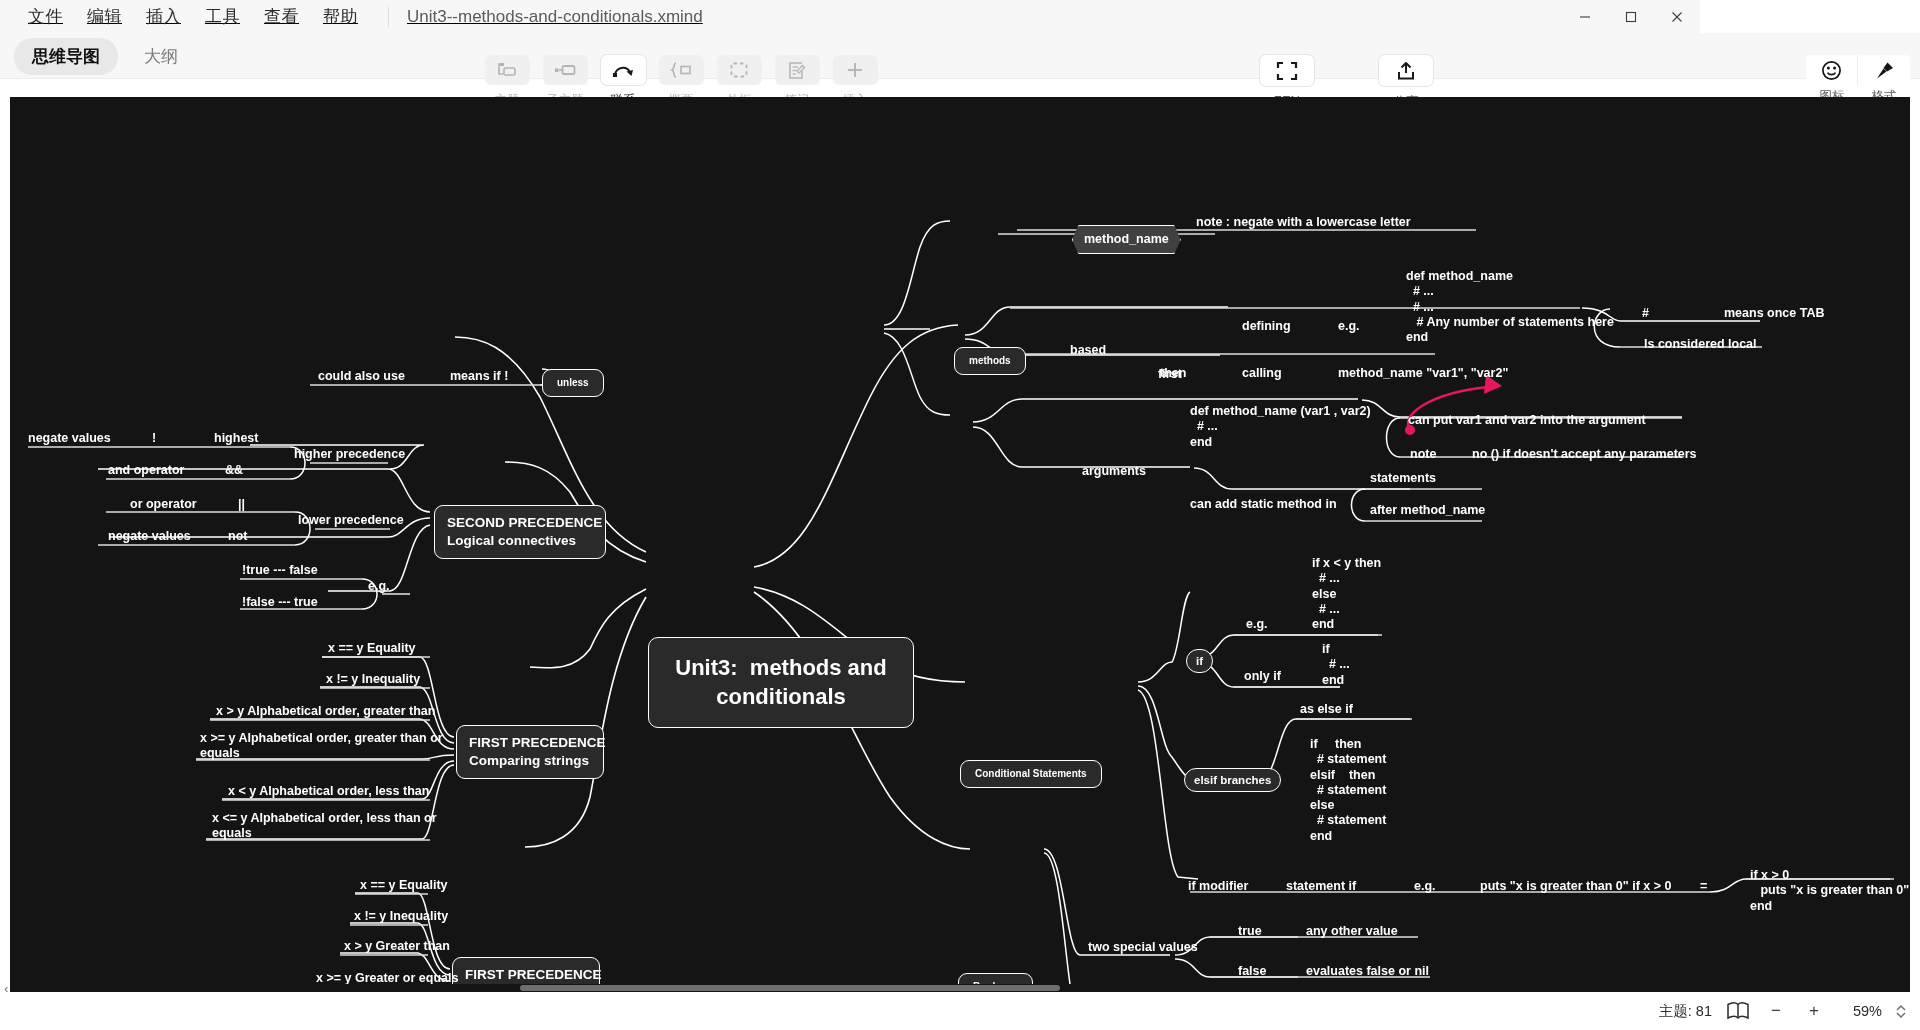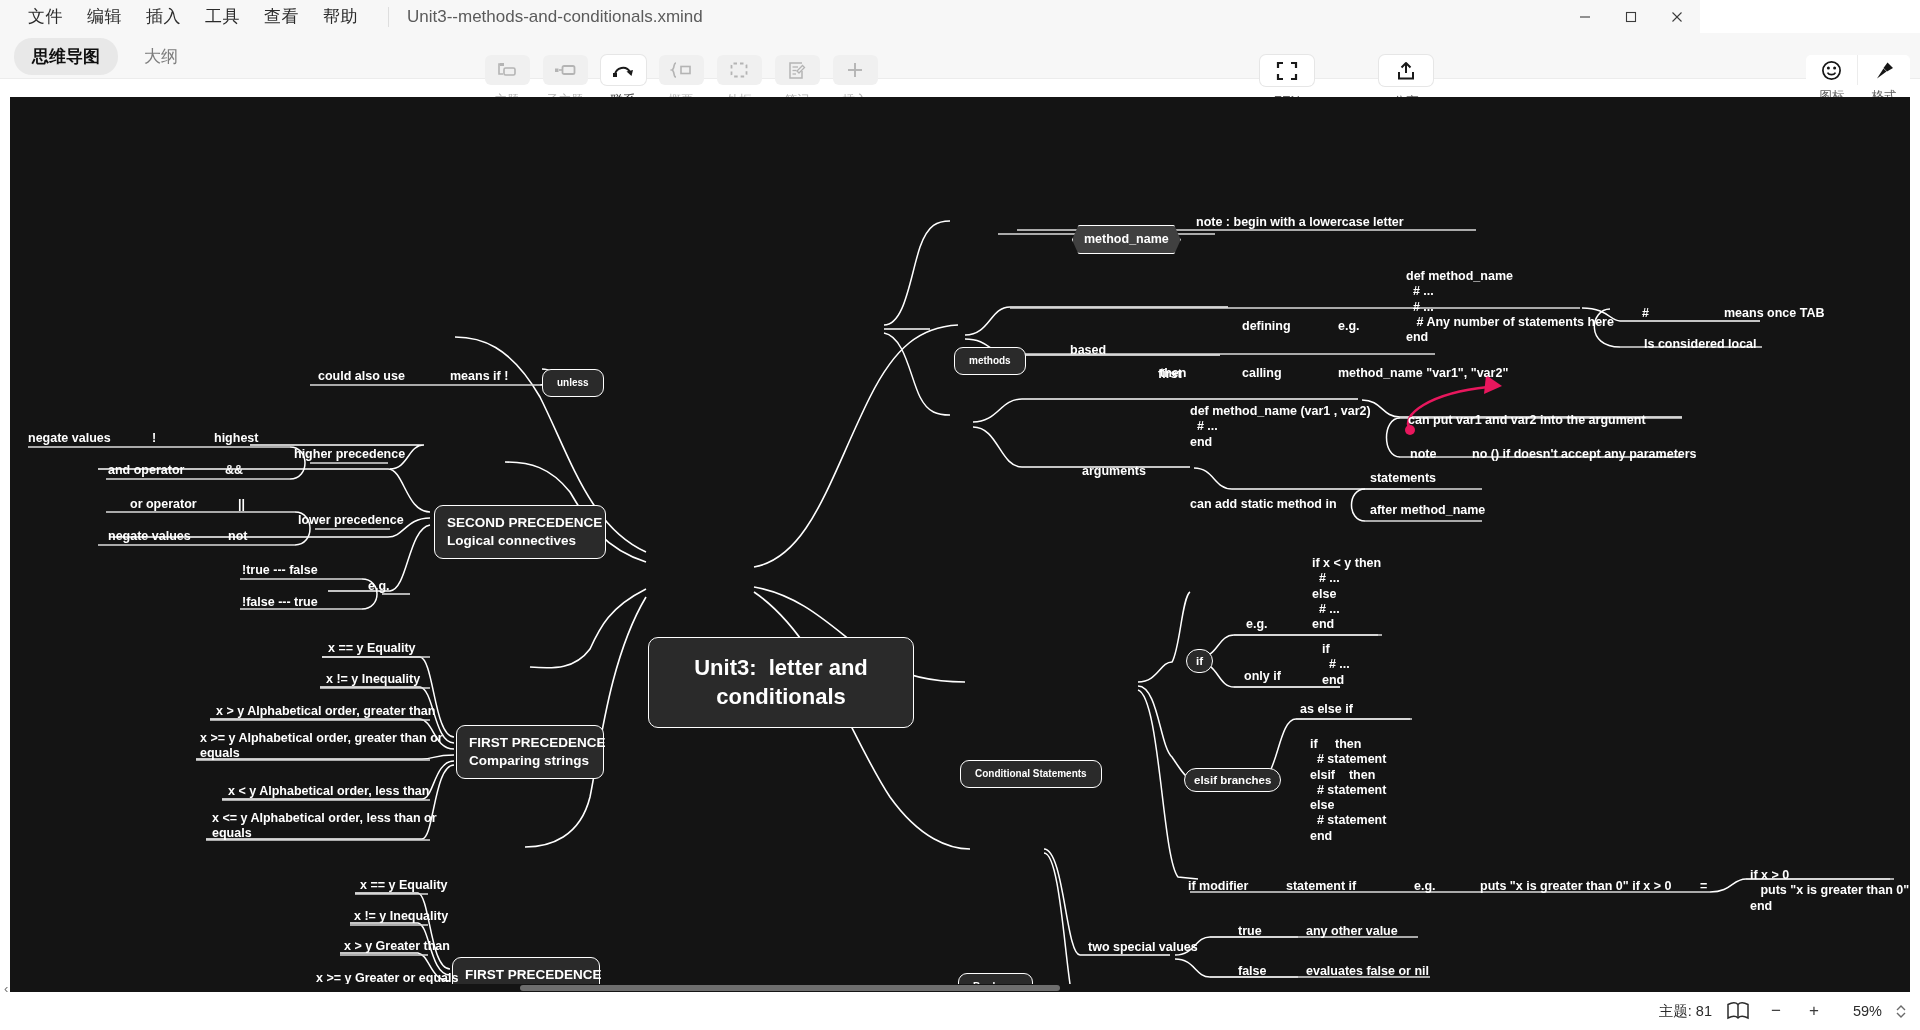--- a/index.html
+++ b/index.html
@@ -9,21 +9,21 @@
     overflow: hidden;
     font-family: "Liberation Sans", sans-serif;
     background: #ffffff;
   }
   .app { position: relative; width: 1920px; height: 1030px; }
 
   
   .titlebar {
     position: absolute; top: 0; left: 0; width: 1700px; height: 33px;
     background: #f7f7f7;
-    display: flex; align-items: center;
+    display: flex; align-items: center; text-decoration: underline;
   }
   .menu { display: flex; align-items: center; padding-left: 16px; gap: 0px; }
   .menu-item {
     font-size: 17px; color: #2b2b2b; padding: 3px 12px; cursor: default;
     letter-spacing: .5px;
   }
   .doc-name {
     font-size: 17px; color: #5b5b5b; margin-left: 18px;
     border-left: 1px solid #dedede; padding-left: 18px;
   }
@@ -448,30 +448,30 @@
           <path d="M440 902 C420 902 420 948 408 948 L297 948"></path>
         </g>
         <line x1="345" y1="797" x2="418" y2="797" stroke="#dcdcdc" stroke-width="1.6"></line>
         <line x1="340" y1="828" x2="418" y2="828" stroke="#dcdcdc" stroke-width="1.6"></line>
         <line x1="330" y1="858" x2="418" y2="858" stroke="#dcdcdc" stroke-width="1.6"></line>
         <line x1="302" y1="890" x2="418" y2="890" stroke="#dcdcdc" stroke-width="1.6"></line>
         <line x1="337" y1="920" x2="418" y2="920" stroke="#dcdcdc" stroke-width="1.6"></line>
         <line x1="297" y1="950" x2="418" y2="950" stroke="#dcdcdc" stroke-width="1.6"></line>
       </svg>
 
-      <div class="node n-central" style="left:638px; top:540px; width:266px;">Unit3:  letter and
+      <div class="node n-central" style="left:638px; top:540px; width:266px;">Unit3:  methods and
 conditionals</div>
 
       <div class="node n-box" style="left:944px; top:250px;">methods</div>
 
       <div class="n-hexwrap" style="left:1062px; top:128px;">
         <div class="node n-hex" style="position:relative;">method_name</div>
       </div>
 
-      <div class="node n-plain" style="left:1186px; top:118px;">note : begin with a lowercase letter</div>
+      <div class="node n-plain" style="left:1186px; top:118px;">note : negate with a lowercase letter</div>
 
       <div class="node n-plain" style="left:1060px; top:246px;">based</div>
 
       <div class="node n-plain" style="left:1148px; top:222px;margin-top:48px;">first</div>
       <div class="node n-plain" style="left:1232px; top:222px;">defining</div>
       <div class="node n-plain" style="left:1328px; top:222px;">e.g.</div>
       <div class="node n-plain" style="left:1396px; top:172px;">def method_name
   # ...
   # ...
    # Any number of statements here

